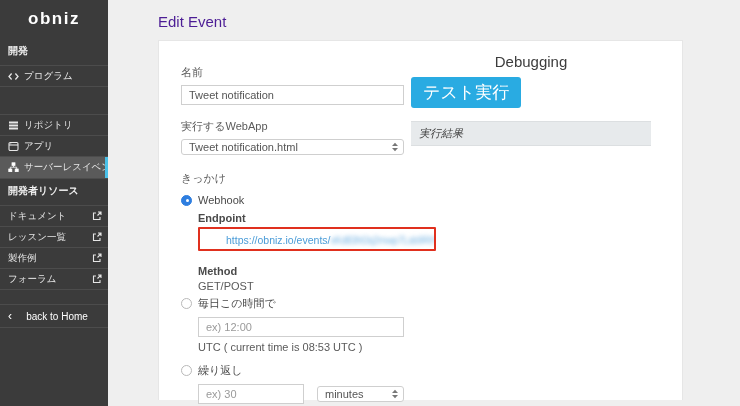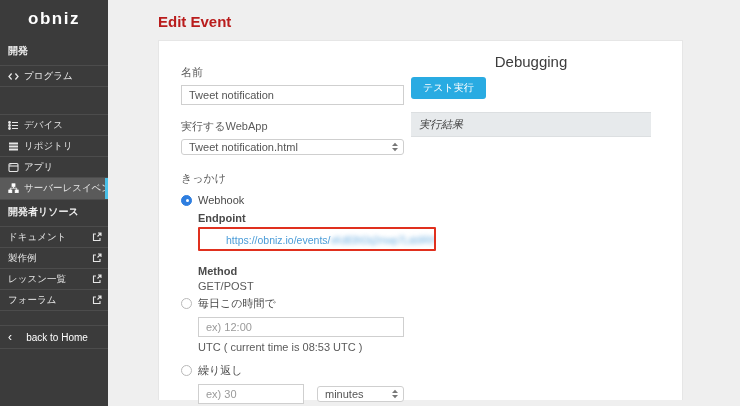--- a/index.html
+++ b/index.html
@@ -19,21 +19,21 @@
   .nav-item.active .active-bar { position:absolute; right:0; top:0; width:3px; height:100%; background:#49c0e8; }
   .nav-item .ext { margin-left:auto; display:inline-flex; }
   .nav-item .ext svg { width:10px; height:10px; }
   .spacer28 { height:27px; }
   .back-home { margin-top:14px; border-top:1px solid #4c4c4c; border-bottom:1px solid #4c4c4c; height:24px; display:flex; align-items:center; font-size:10px; color:#fff; cursor:pointer; padding:0 8px; }
   .back-home .chev { font-size:12px; margin-right:12px; }
   .back-home .bh-label { flex:1; text-align:center; margin-right:10px; }
 
   
   .main { position:absolute; left:108px; top:0; right:0; bottom:0; background:#efefef; }
-  .page-title { margin:13px 0 0 50px; font-size:15px; font-weight:700; color:#b91c1c; }
+  .page-title { margin:13px 0 0 50px; font-size:15px; font-weight:400; color:#4c1d95; }
   .card { margin:10px 0 0 50px; width:525px; height:360px; background:#fff; border:1px solid #e6e6e6; border-bottom:none; display:flex; }
   .col-form { width:245px; padding:24px 0 0 22px; flex:0 0 auto; }
   .col-debug { width:240px; margin-left:7px; padding-top:12px; flex:0 0 auto; }
 
   .f-label { font-size:11px; color:#5a5a5a; margin-bottom:5px; }
   .f-label.bold { font-weight:bold; color:#4a4a4a; margin-bottom:3px; }
   .t-input { width:100%; height:20px; border:1px solid #cfcfcf; border-radius:0; font-size:11px; color:#555; padding:0 7px; background:#fff; font-family:inherit; outline:none; }
   .t-input::placeholder { color:#9a9a9a; }
   .sel { width:100%; height:16px; border:1px solid #cfcfcf; border-radius:3px; font-size:11px; color:#555; padding:0 16px 0 7px; background:#fff; display:flex; align-items:center; position:relative; cursor:pointer; }
   .sel .stepper { position:absolute; right:4px; top:50%; transform:translateY(-50%); display:inline-flex; }
@@ -49,21 +49,21 @@
   .endpoint-box { display:inline-block; border:2px solid #e0301e; border-radius:1px; padding:1px 3px; max-width:238px; overflow:hidden; white-space:nowrap; }
   .endpoint-link { font-size:10.5px; color:#4a9cd8; text-decoration:none; white-space:nowrap;padding-left:23px; }
   .redacted { filter:blur(2px); color:#79b6e4; font-size:10px; letter-spacing:-0.5px; }
   .plain { font-size:11px; color:#5a5a5a; }
 
   .row2 { display:flex; align-items:center; }
   .row2 .t-input { width:106px; }
   .row2 .sel { width:110px; margin-left:13px; }
 
   .debug-title { font-size:15px; font-weight:500; color:#3c3c3c; margin-bottom:7px;text-align:center; }
-  .run-btn { display:inline-block; background:#29abe2; color:#fff; font-size:10px; padding:4px 12px; border:none; border-radius:3px; cursor:pointer; font-family:inherit; }
+  .run-btn { display:inline-block; background:#29abe2; color:#fff; font-size:17px; padding:4px 12px; border:none; border-radius:3px; cursor:pointer; font-family:inherit; }
   .result-bar { margin-top:13px; background:#e7eaec; border-top:1px solid #dcdfe1; border-bottom:1px solid #dcdfe1; font-size:11px; color:#3f3f3f; padding:4px 8px;font-style:italic; }
 </style>
 </head>
 <body>
 
 <div class="sidebar">
   <div class="logo">obniz</div>
   <div class="side-section">開発</div>
 
   <div class="nav-group">
@@ -74,31 +74,20 @@
             <path d="M7.4 2.5 L10 5.5 L7.4 8.5"></path>
           </svg>
       </span>
       <span>プログラム</span>
     </div>
   </div>
 
   <div class="spacer28"></div>
 
   <div class="nav-group">
-    <div class="nav-item">
-      <span class="nicon">
-        <svg viewBox="0 0 11 11" stroke="#e6e6e6" stroke-width="1.2">
-            <circle cx="1.5" cy="2.5" r="0.8" fill="#e6e6e6"></circle>
-            <circle cx="1.5" cy="5.5" r="0.8" fill="#e6e6e6"></circle>
-            <circle cx="1.5" cy="8.5" r="0.8" fill="#e6e6e6"></circle>
-            <path d="M4 2.5 H10 M4 5.5 H10 M4 8.5 H10"></path>
-          </svg>
-      </span>
-      <span>デバイス</span>
-    </div>
     <div class="nav-item">
       <span class="nicon">
         <svg viewBox="0 0 11 11" fill="#e6e6e6">
             <rect x="1" y="1.5" width="9" height="2"></rect>
             <rect x="1" y="4.5" width="9" height="2"></rect>
             <rect x="1" y="7.5" width="9" height="2"></rect>
           </svg>
       </span>
       <span>リポジトリ</span>
     </div>
@@ -132,30 +121,30 @@
     <div class="nav-item">
       <span>ドキュメント</span>
       <span class="ext">
         <svg viewBox="0 0 10 10" fill="none" stroke="#e6e6e6" stroke-width="1.1">
             <path d="M4 2 H1.5 V8.5 H8 V6"></path>
             <path d="M5.5 4.5 L9 1 M6 1 H9 V4"></path>
           </svg>
       </span>
     </div>
     <div class="nav-item">
+      <span>レッスン一覧</span>
+      <span class="ext">
+        <svg viewBox="0 0 10 10" fill="none" stroke="#e6e6e6" stroke-width="1.1">
+            <path d="M4 2 H1.5 V8.5 H8 V6"></path>
+            <path d="M5.5 4.5 L9 1 M6 1 H9 V4"></path>
+          </svg>
+      </span>
+    </div>
+    <div class="nav-item">
       <span>製作例</span>
-      <span class="ext">
-        <svg viewBox="0 0 10 10" fill="none" stroke="#e6e6e6" stroke-width="1.1">
-            <path d="M4 2 H1.5 V8.5 H8 V6"></path>
-            <path d="M5.5 4.5 L9 1 M6 1 H9 V4"></path>
-          </svg>
-      </span>
-    </div>
-    <div class="nav-item">
-      <span>レッスン一覧</span>
       <span class="ext">
         <svg viewBox="0 0 10 10" fill="none" stroke="#e6e6e6" stroke-width="1.1">
             <path d="M4 2 H1.5 V8.5 H8 V6"></path>
             <path d="M5.5 4.5 L9 1 M6 1 H9 V4"></path>
           </svg>
       </span>
     </div>
     <div class="nav-item">
       <span>フォーラム</span>
       <span class="ext">

